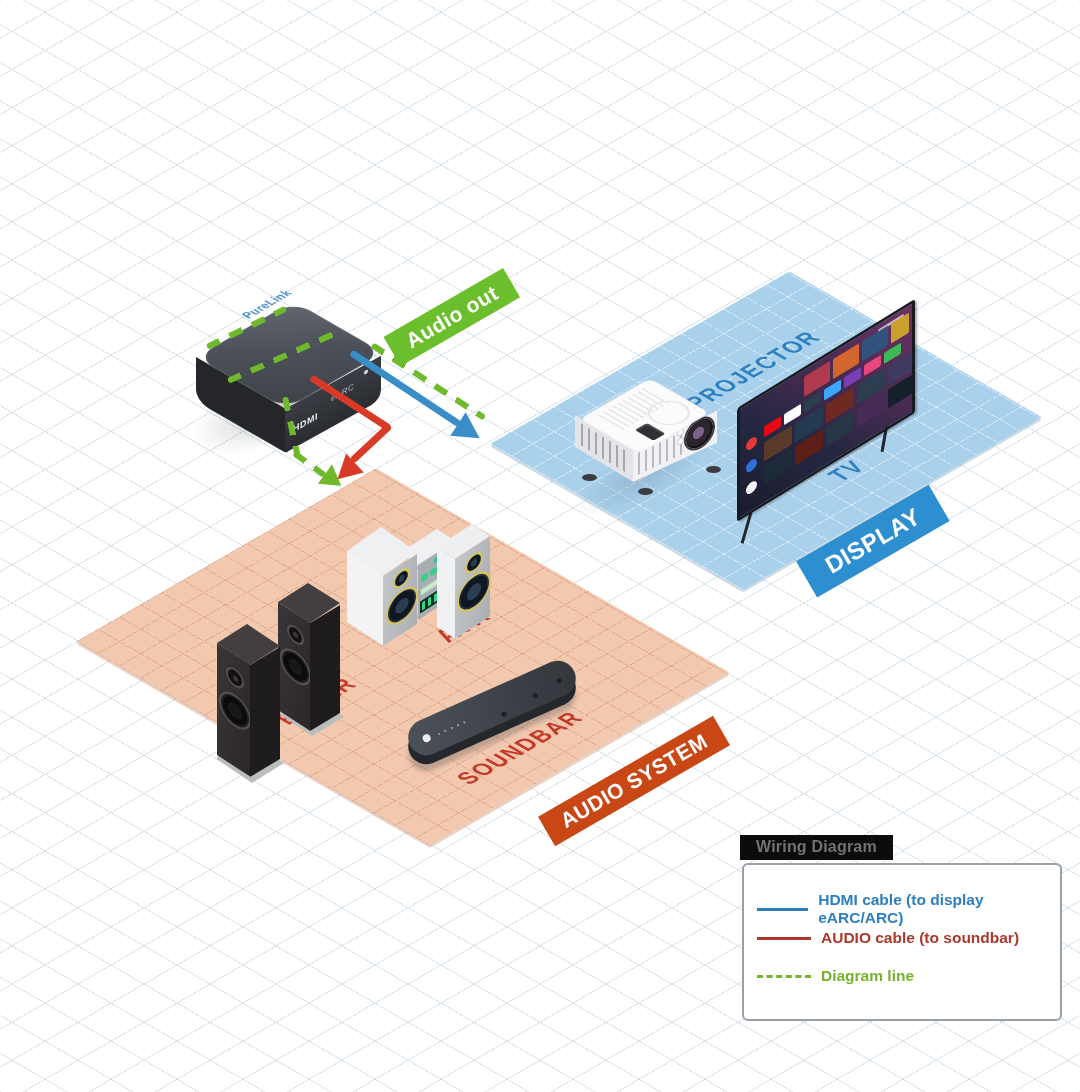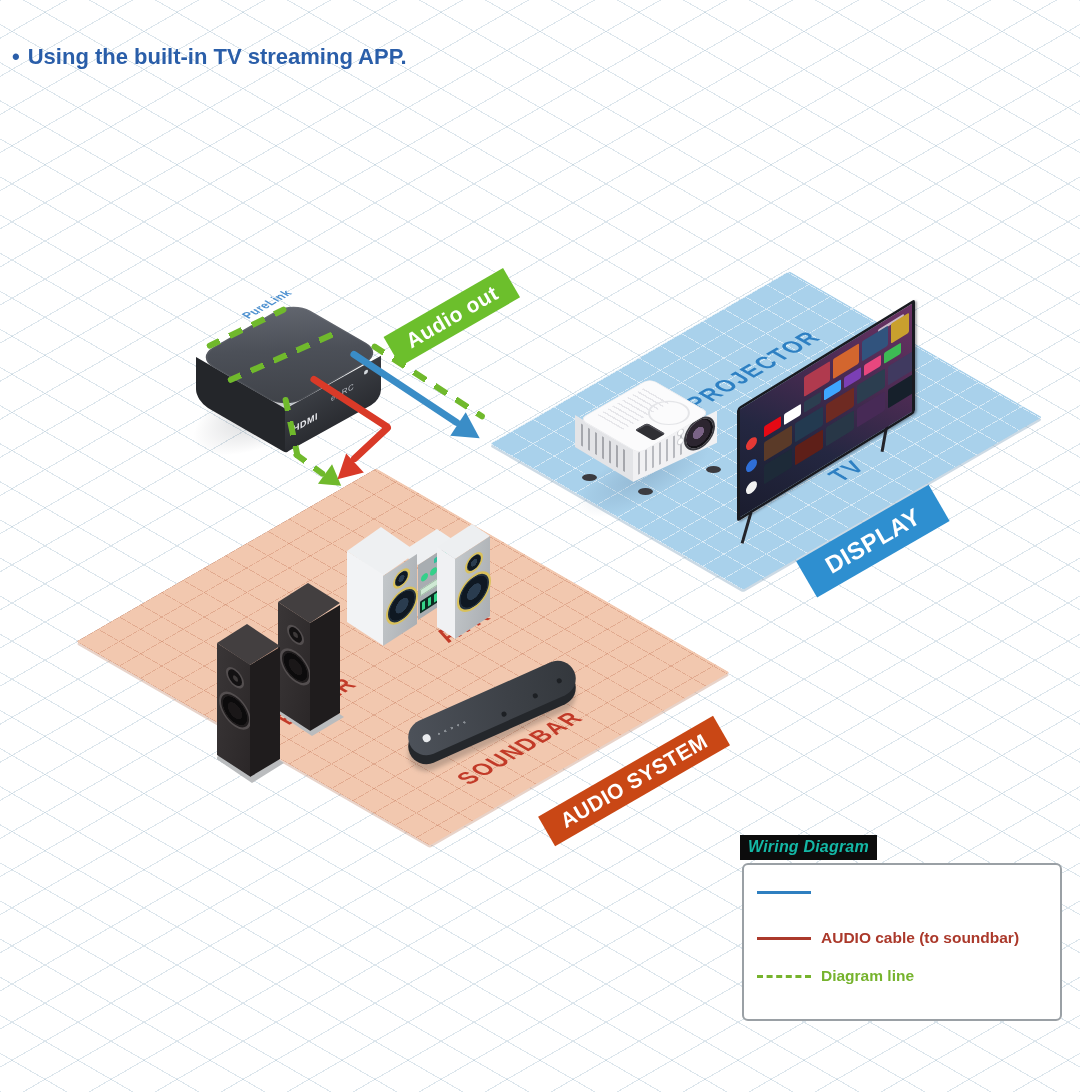--- a/index.html
+++ b/index.html
@@ -122,35 +122,32 @@
   #soundbar{position:absolute;left:380px;top:640px;width:240px;height:160px;z-index:3;}
   #soundbar .sb{position:absolute;left:22px;top:50px;width:180px;height:36px;border-radius:18px;transform:rotate(-24deg);}
   #soundbar .sb-shadow{top:66px;background:rgba(100,88,80,.35);filter:blur(2px);}
   #soundbar .sb-side{top:59px;background:#24272b;}
   #soundbar .sb-top{background:linear-gradient(105deg,#4d525a 0%,#3d4147 60%,#33373c 100%);}
   #soundbar .sb-dot{position:absolute;left:14px;top:15px;width:8px;height:8px;border-radius:50%;background:#e9ebee;}
   #soundbar .sb-dots{position:absolute;left:30px;top:19px;width:30px;height:2px;
       background:repeating-linear-gradient(90deg,#8a8f95 0 2px,transparent 2px 7px);}
   #soundbar .sb-port{position:absolute;width:5px;height:5px;border-radius:50%;background:#1d2024;}
   
-  #legend-title{position:absolute;left:740px;top:835px;background:#0c0c0c;color:#14b8a6;
-      font-size:16px;font-weight:bold;padding:3px 8px 4px;z-index:10;letter-spacing:.2px;font-style:italic;}
+  #legend-title{position:absolute;left:740px;top:835px;background:#0c0c0c;color:#737373;
+      font-size:16px;font-weight:bold;padding:3px 16px 4px;z-index:10;letter-spacing:.2px;}
   #legend-box{position:absolute;left:742px;top:863px;width:316px;height:154px;background:#fff;
       border:2px solid #9aa0a5;border-radius:6px;z-index:10;}
   .lg-row{position:absolute;left:13px;display:flex;align-items:center;font-weight:bold;font-size:15.5px;}
   .lg-line{width:54px;border-top:3.5px solid;margin-right:10px;}
 </style>
 </head>
 <body>
 
 <div id="scene">
 
-  <div class="bullet-line">
-    <span class="dot">•</span><span>Using the built-in TV streaming APP.</span>
-  </div>
 
   <div id="floor-display" class="floor"></div>
   <div id="floor-audio" class="floor"></div>
 
   <div class="fl fl-blue" style="left:753px;top:370px;">PROJECTOR</div>
   <div class="fl fl-blue" style="left:847px;top:471px;">TV</div>
   <div class="fl fl-red" style="left:303px;top:709px;">SPEAKER</div>
   <div class="fl fl-red" style="left:463px;top:626px;font-size:23px;">AVR</div>
   <div class="fl fl-red" style="left:520px;top:748px;">SOUNDBAR</div>
 
@@ -296,20 +293,21 @@
       <div class="sb-port" style="left:96px;top:26px;"></div>
       <div class="sb-port" style="left:132px;top:22px;"></div>
       <div class="sb-port" style="left:160px;top:18px;"></div>
     </div>
   </div>
 
   <div id="legend-title">Wiring Diagram</div>
   <div id="legend-box">
     <div class="lg-row" style="top: 26px; color: rgb(46, 127, 192);">
       <div class="lg-line" style="border-top-style: solid;"></div>
+      <span>HDMI cable (to display eARC/ARC)</span>
     </div>
     <div class="lg-row" style="top: 64px; color: rgb(171, 57, 43);">
       <div class="lg-line" style="border-top-style: solid;"></div>
       <span>AUDIO cable (to soundbar)</span>
     </div>
     <div class="lg-row" style="top: 102px; color: rgb(118, 179, 45);">
       <div class="lg-line" style="border-top-style: dashed;"></div>
       <span>Diagram line</span>
     </div>
   </div>

